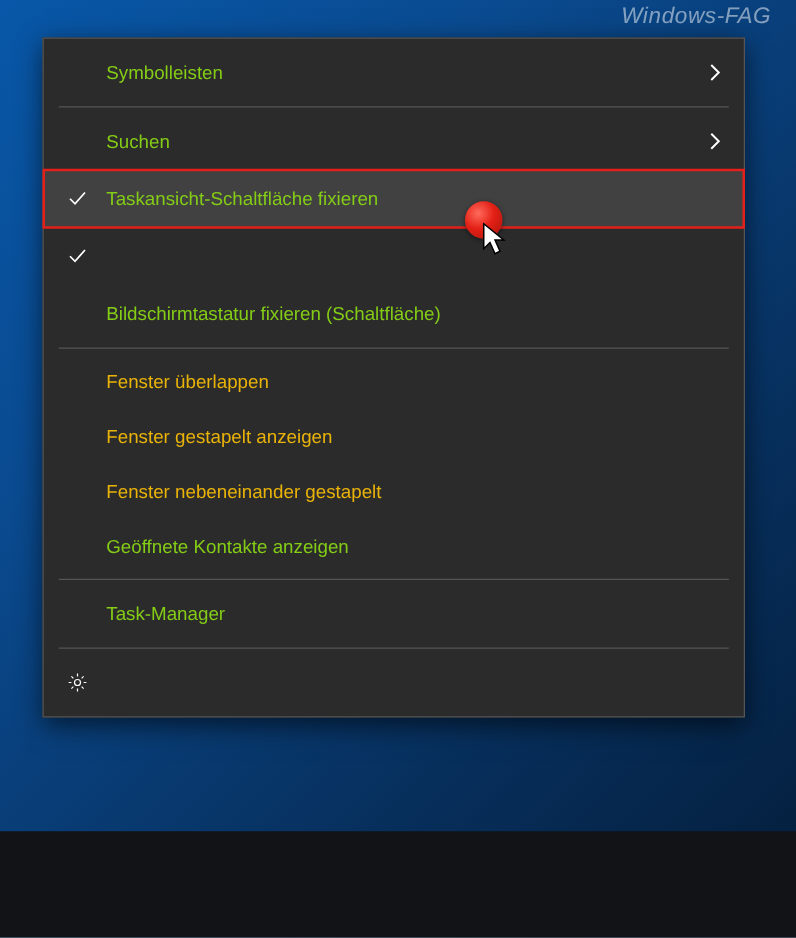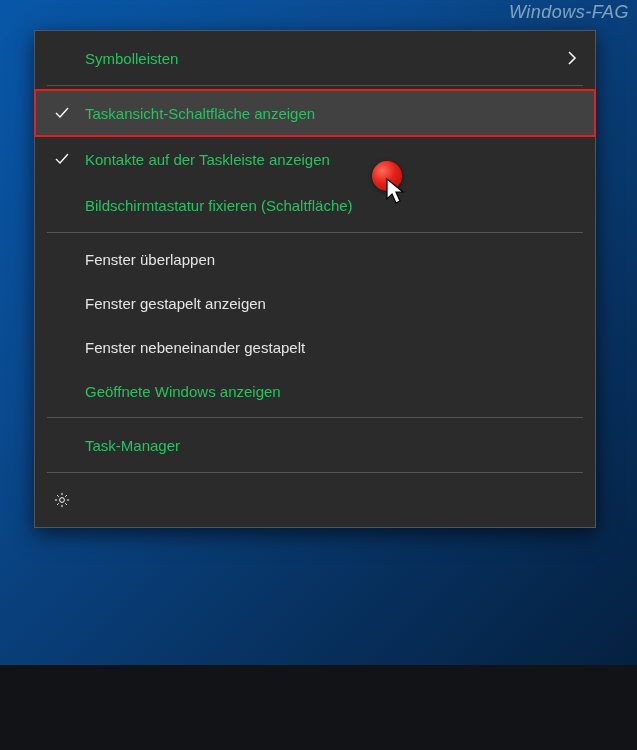--- a/index.html
+++ b/index.html
@@ -11,21 +11,21 @@
     width: 637px;
     height: 750px;
     font-family: "Segoe UI", Tahoma, sans-serif;
     background: linear-gradient(135deg, #0857a8 0%, #0a4a8f 30%, #072f5c 70%, #041d3a 100%);
     position: relative;
     overflow: hidden;
   }
   .watermark {
     position: absolute;
     top: 2px;
-    right: 8px;
+    right: 20px;
     color: rgba(255,255,255,0.5);
     font-size: 18px;
     font-style: italic;
     font-weight: 300;
     letter-spacing: 0.5px;
   }
   .dark-strip {
     position: absolute;
     left: 0;
     right: 0;
@@ -41,32 +41,32 @@
     background: #2b2b2b;
     border: 1px solid #555;
     box-shadow: 0 6px 20px rgba(0,0,0,0.6);
     padding: 4px 0;
   }
   .menu-item {
     display: flex;
     align-items: center;
     height: 46px;
     padding: 0 18px 0 18px;
-    color: #22c55e;
+    color: #84cc16;
     font-size: 15px;
     cursor: default;
     position: relative;
   }
   .menu-item.highlighted {
     background: #414141;
     outline: 2px solid #e3201b;
     outline-offset: -1px;
   }
   .menu-item.disabled {
-    color: #e5e5e5;
+    color: #eab308;
   }
   .menu-item.small {
     height: 44px;
   }
   .icon-slot {
     width: 32px;
     display: flex;
     align-items: center;
     justify-content: flex-start;
     flex-shrink: 0;
@@ -134,38 +134,46 @@
     <span class="label">Symbolleisten</span>
     <span class="arrow-slot">
       <svg width="10" height="16" viewBox="0 0 10 16">
           <path class="chevron-icon" d="M2 2 L8 8 L2 14"></path>
         </svg>
     </span>
   </div>
 
   <div class="separator"></div>
 
+  <div class="menu-item">
+    <span class="icon-slot"></span>
+    <span class="label">Suchen</span>
+    <span class="arrow-slot">
+      <svg width="10" height="16" viewBox="0 0 10 16">
+          <path class="chevron-icon" d="M2 2 L8 8 L2 14"></path>
+        </svg>
+    </span>
+  </div>
 
   <div class="menu-item highlighted">
     <span class="icon-slot">
       <svg width="18" height="18" viewBox="0 0 18 18">
           <path class="check-icon" d="M3 9 L7 13 L15 4"></path>
         </svg>
     </span>
-    <span class="label">Taskansicht-Schaltfläche anzeigen</span>
+    <span class="label">Taskansicht-Schaltfläche fixieren</span>
     <span class="arrow-slot"></span>
   </div>
 
   <div class="menu-item">
     <span class="icon-slot">
       <svg width="18" height="18" viewBox="0 0 18 18">
           <path class="check-icon" d="M3 9 L7 13 L15 4"></path>
         </svg>
     </span>
-    <span class="label">Kontakte auf der Taskleiste anzeigen</span>
     <span class="arrow-slot"></span>
   </div>
 
 
   <div class="menu-item">
     <span class="icon-slot"></span>
     <span class="label">Bildschirmtastatur fixieren (Schaltfläche)</span>
     <span class="arrow-slot"></span>
   </div>
 
@@ -184,21 +192,21 @@
   </div>
 
   <div class="menu-item disabled small">
     <span class="icon-slot"></span>
     <span class="label">Fenster nebeneinander gestapelt</span>
     <span class="arrow-slot"></span>
   </div>
 
   <div class="menu-item small">
     <span class="icon-slot"></span>
-    <span class="label">Geöffnete Windows anzeigen</span>
+    <span class="label">Geöffnete Kontakte anzeigen</span>
     <span class="arrow-slot"></span>
   </div>
 
   <div class="separator"></div>
 
   <div class="menu-item">
     <span class="icon-slot"></span>
     <span class="label">Task-Manager</span>
     <span class="arrow-slot"></span>
   </div>

